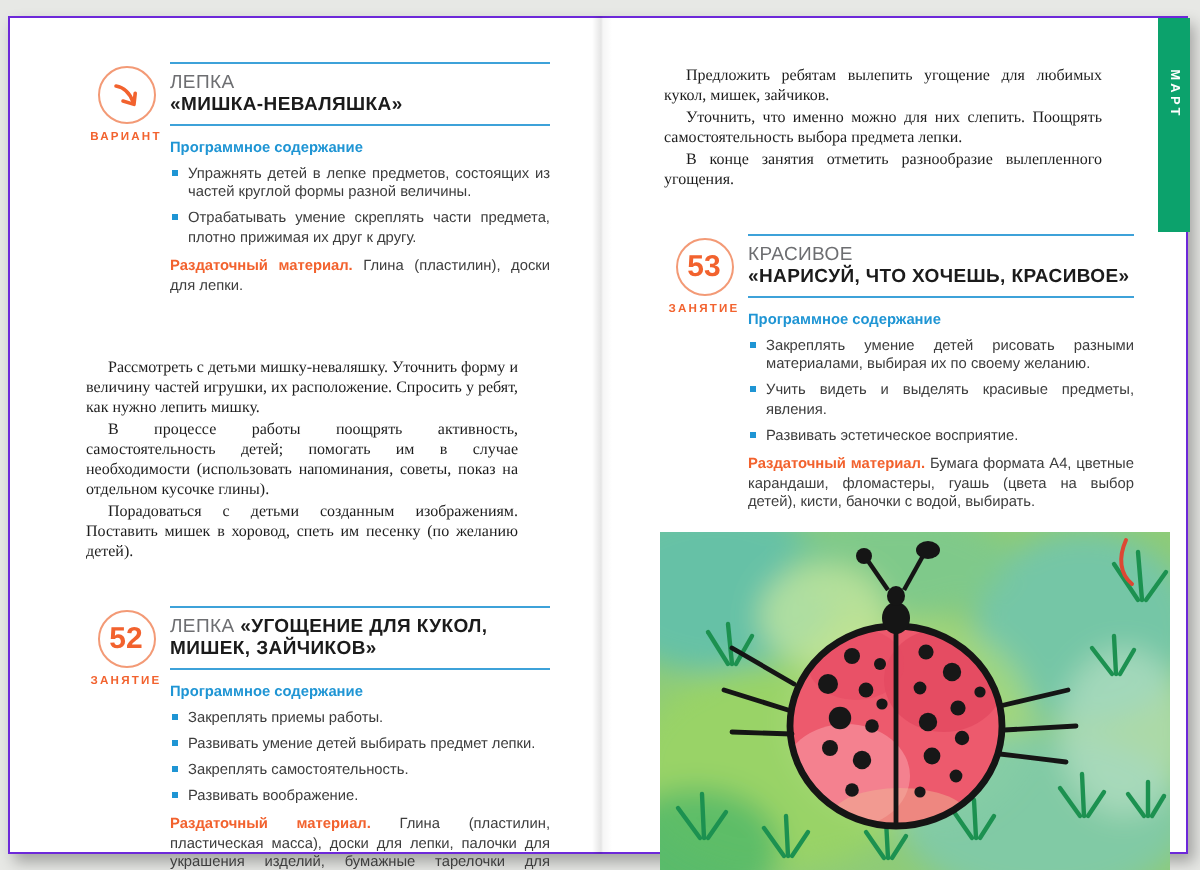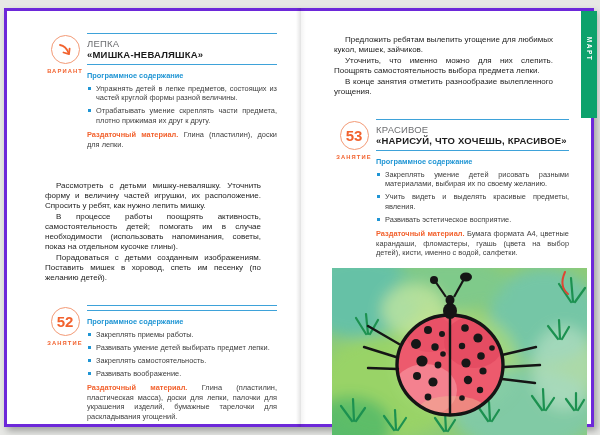--- a/index.html
+++ b/index.html
@@ -4,21 +4,21 @@
 <style>
   html,body{margin:0;padding:0;}
   body{
     width:600px;height:435px;position:relative;overflow:hidden;
     background:#e7e8e5;
     font-family:"Liberation Sans", sans-serif;
     -webkit-font-smoothing:antialiased;
   }
   .spread{
     position:absolute;left:4px;top:8px;width:590px;height:419px;
-    background:#fff;border:3px solid #6d28d9;box-sizing:border-box;
+    background:#fff;border:1px solid #6d28d9;box-sizing:border-box;
     box-shadow:3px 4px 7px rgba(0,0,0,.30);
   }
   .fold{
     position:absolute;left:292px;top:0;width:10px;height:100%;
     background:linear-gradient(90deg,rgba(0,0,0,0) 0%,rgba(0,0,0,.10) 45%,rgba(0,0,0,.04) 55%,rgba(0,0,0,0) 100%);
     pointer-events:none;
   }
   .page{position:absolute;top:0;height:100%;box-sizing:border-box;}
   .page-left{left:0;width:294px;padding:22px 24px 0 36px;}
   .page-right{left:294px;width:296px;padding:20px 28px 0 31px;}
@@ -49,21 +49,21 @@
 
   .method-banner{
     position:relative;display:inline-block;margin:13px 0 6px 2px;
     padding:3px 16px 3px 13px;color:#fff;font-size:6.2px;font-weight:700;letter-spacing:.6px;
   }
   .method-banner::before{
     content:"";position:absolute;inset:0;background:#1f95d4;
     border:1px solid #c7e5f5;border-radius:6px;transform:skewX(-14deg);z-index:-1;
   }
   .serif-par{
-    font-family:Liberation Sans, sans-serif;font-size:8px;line-height:10px;color:#1d1d1d;
+    font-family:Liberation Serif, serif;font-size:8px;line-height:10px;color:#1d1d1d;
     text-align:justify;text-indent:11px;margin:0 16px 0 2px;
   }
   .serif-par + .serif-par{margin-top:1px;}
 
   .section + .method-block{margin-top:0;}
   .lesson-gap{margin-top:22px;}
 
   
   .cont-pars{margin-top:4px;}
   .artwork{margin-top:10px;margin-right:-18px;}
@@ -119,20 +119,24 @@
       <p class="serif-par">Порадоваться с детьми созданным изображениям. Поставить мишек в хоровод, спеть им песенку (по желанию детей).</p>
     </div>
 
     <div class="section lesson-gap">
       <div class="badge-col">
         <div class="badge-circle">52</div>
         <div class="badge-caption">ЗАНЯТИЕ</div>
       </div>
       <div>
         <div class="hrule rule-top"></div>
+        <div class="heading">
+          <span class="h-kind">ЛЕПКА</span>
+          <span class="h-title">«УГОЩЕНИЕ ДЛЯ КУКОЛ, МИШЕК, ЗАЙЧИКОВ»</span>
+        </div>
         <div class="hrule rule-bottom"></div>
         <div class="prog-head">Программное содержание</div>
         <div class="bullet"><span class="marker"></span><span>Закреплять приемы работы.</span></div>
         <div class="bullet"><span class="marker"></span><span>Развивать умение детей выбирать предмет лепки.</span></div>
         <div class="bullet"><span class="marker"></span><span>Закреплять самостоятельность.</span></div>
         <div class="bullet"><span class="marker"></span><span>Развивать воображение.</span></div>
         <div class="mat"><span class="mat-label">Раздаточный материал.</span> <span>Глина (пластилин, пластическая масса), доски для лепки, палочки для украшения изделий, бумажные тарелочки для раскладывания угощений.</span></div>
       </div>
     </div>
 
@@ -155,21 +159,21 @@
         <div class="hrule rule-top"></div>
         <div class="heading">
           <span class="h-kind">КРАСИВОЕ</span><br>
           <span class="h-title">«НАРИСУЙ, ЧТО ХОЧЕШЬ, КРАСИВОЕ»</span>
         </div>
         <div class="hrule rule-bottom"></div>
         <div class="prog-head">Программное содержание</div>
         <div class="bullet"><span class="marker"></span><span>Закреплять умение детей рисовать разными материалами, выбирая их по своему желанию.</span></div>
         <div class="bullet"><span class="marker"></span><span>Учить видеть и выделять красивые предметы, явления.</span></div>
         <div class="bullet"><span class="marker"></span><span>Развивать эстетическое восприятие.</span></div>
-        <div class="mat"><span class="mat-label">Раздаточный материал.</span> <span>Бумага формата А4, цветные карандаши, фломастеры, гуашь (цвета на выбор детей), кисти, именно с водой, салфетки.</span></div>
+        <div class="mat"><span class="mat-label">Раздаточный материал.</span> <span>Бумага формата А4, цветные карандаши, фломастеры, гуашь (цвета на выбор детей), кисти, баночки с водой, выбирать.</span></div>
       </div>
     </div>
 
     <div class="artwork">
       <svg width="255" height="170" viewBox="0 0 255 170" preserveAspectRatio="none">
         <defs>
           <filter id="blur" x="-30%" y="-30%" width="160%" height="160%">
               <feGaussianBlur stdDeviation="7"></feGaussianBlur>
             </filter>
           <clipPath id="bodyclip">

